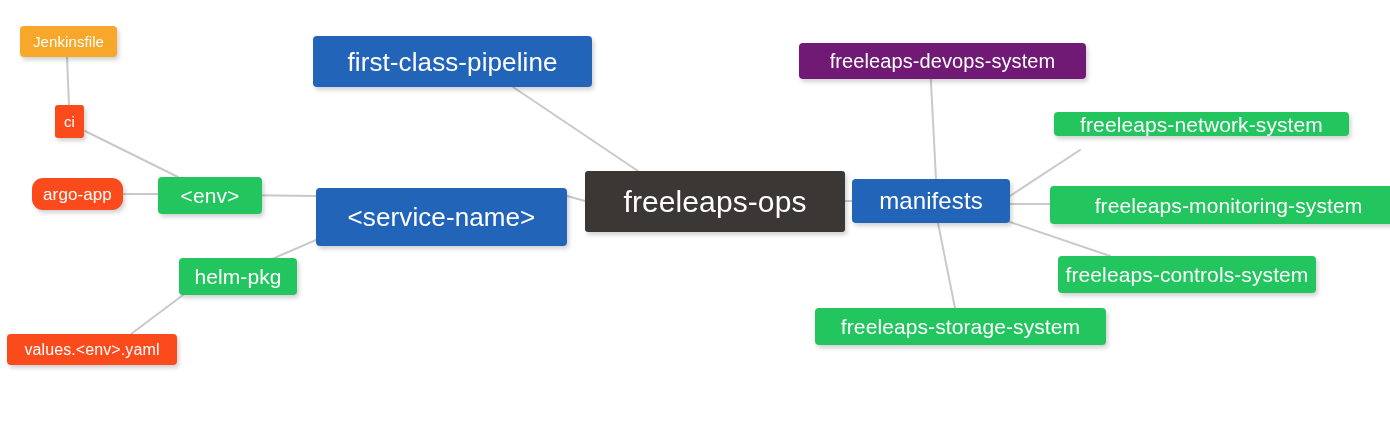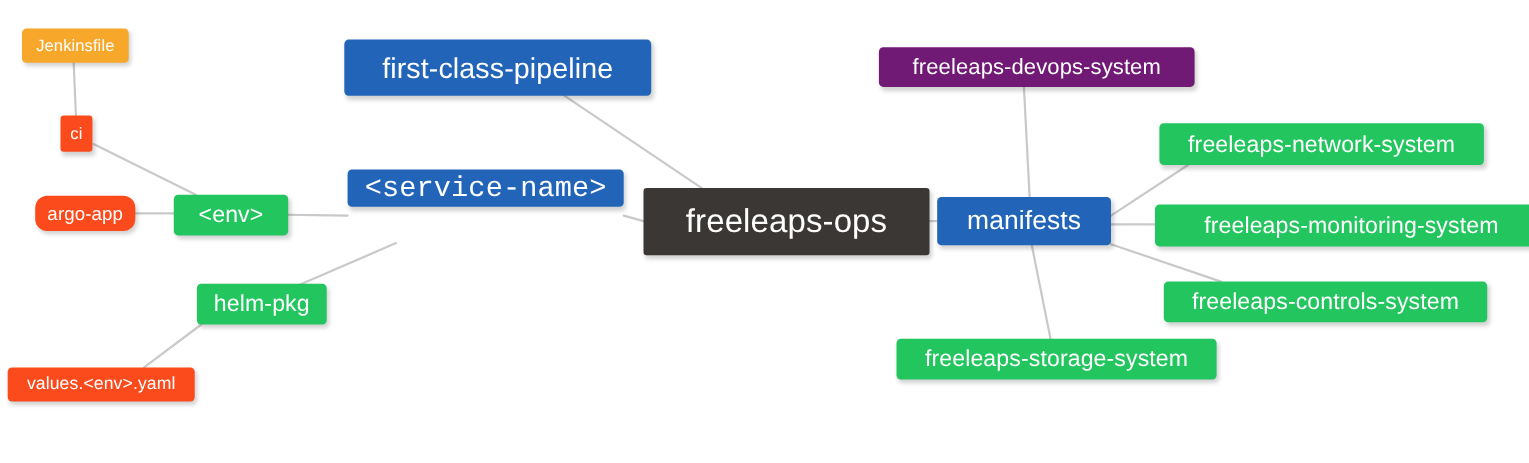--- a/index.html
+++ b/index.html
@@ -65,21 +65,21 @@
       <line x1="936" y1="179" x2="930" y2="63" stroke="#c9c9c9" stroke-width="2" stroke-linecap="round"></line>
       <line x1="1010" y1="196" x2="1080" y2="150" stroke="#c9c9c9" stroke-width="2" stroke-linecap="round"></line>
       <line x1="1010" y1="204" x2="1050" y2="204" stroke="#c9c9c9" stroke-width="2" stroke-linecap="round"></line>
       <line x1="1010" y1="222" x2="1110" y2="256" stroke="#c9c9c9" stroke-width="2" stroke-linecap="round"></line>
       <line x1="938" y1="223" x2="955" y2="308" stroke="#c9c9c9" stroke-width="2" stroke-linecap="round"></line>
     </svg>
   <div id="node-layer">
       <div class="node root" style="left: 585px; top: 171px; width: 260px; height: 61px; background: rgb(59, 55, 52); font-size: 30px;">
         <span>freeleaps-ops</span>
       </div>
-      <div class="node" style="left: 316px; top: 154px; width: 251px; height: 34px; background: rgb(34, 101, 184); font-size: 26px; font-family: Liberation Mono, monospace;">
+      <div class="node" style="left: 316px; top: 188px; width: 251px; height: 58px; background: rgb(34, 101, 184); font-size: 26px;">
         <span>&lt;service-name&gt;</span>
       </div>
       <div class="node" style="left: 313px; top: 36px; width: 279px; height: 51px; background: rgb(34, 101, 184); font-size: 26px;">
         <span>first-class-pipeline</span>
       </div>
       <div class="node" style="left: 852px; top: 179px; width: 158px; height: 44px; background: rgb(34, 101, 184); font-size: 24px;">
         <span>manifests</span>
       </div>
       <div class="node" style="left: 158px; top: 177px; width: 104px; height: 37px; background: rgb(34, 197, 94); font-size: 21px;">
         <span>&lt;env&gt;</span>
@@ -95,26 +95,26 @@
       </div>
       <div class="node" style="left: 32px; top: 178px; width: 91px; height: 32px; background: rgb(251, 74, 28); font-size: 17px; border-radius: 11px;">
         <span>argo-app</span>
       </div>
       <div class="node" style="left: 7px; top: 334px; width: 170px; height: 31px; background: rgb(251, 74, 28); font-size: 16px;">
         <span>values.&lt;env&gt;.yaml</span>
       </div>
       <div class="node" style="left: 799px; top: 27px; width: 287px; height: 36px; background: #701a75; font-size: 20px; margin-top: 16px;">
         <span>freeleaps-devops-system</span>
       </div>
-      <div class="node" style="left: 1054px; top: 112px; width: 295px; height: 38px; background: rgb(34, 197, 94); font-size: 21px;">
+      <div class="node" style="left: 1054px; top: 112px; width: 295px; height: 24px; background: rgb(34, 197, 94); font-size: 21px;">
         <span>freeleaps-network-system</span>
       </div>
       <div class="node" style="left: 1050px; top: 186px; width: 357px; height: 38px; background: rgb(34, 197, 94); font-size: 21px;">
         <span>freeleaps-monitoring-system</span>
       </div>
-      <div class="node" style="left: 1058px; top: 256px; width: 294px; height: 37px; background: rgb(34, 197, 94); font-size: 21px;">
+      <div class="node" style="left: 1058px; top: 256px; width: 258px; height: 37px; background: rgb(34, 197, 94); font-size: 21px;">
         <span>freeleaps-controls-system</span>
       </div>
       <div class="node" style="left: 815px; top: 308px; width: 291px; height: 37px; background: rgb(34, 197, 94); font-size: 21px;">
         <span>freeleaps-storage-system</span>
       </div>
     </div>
 </div>
 
 </body></html>

